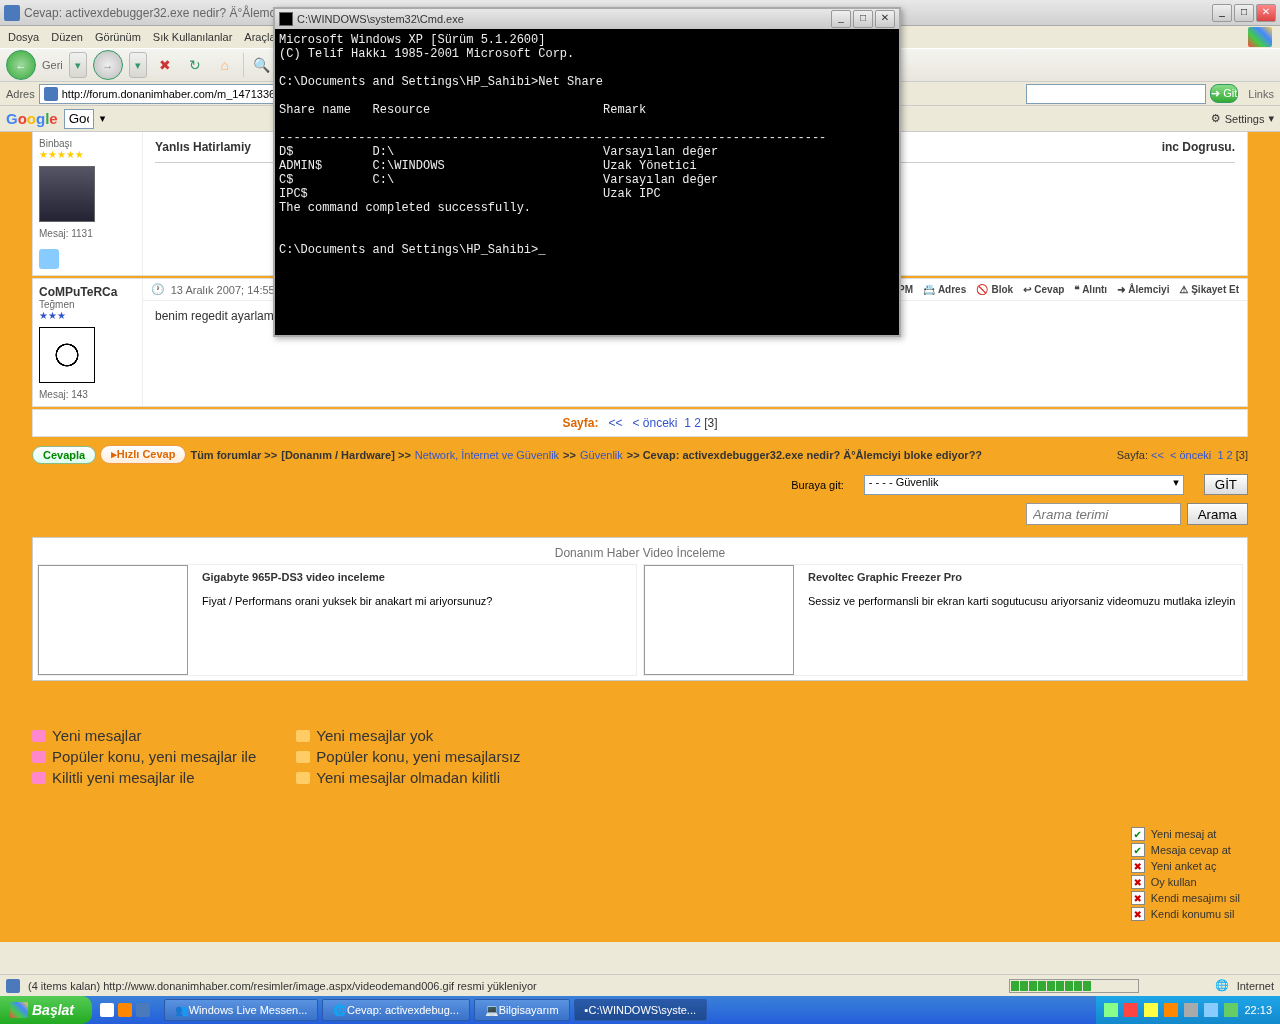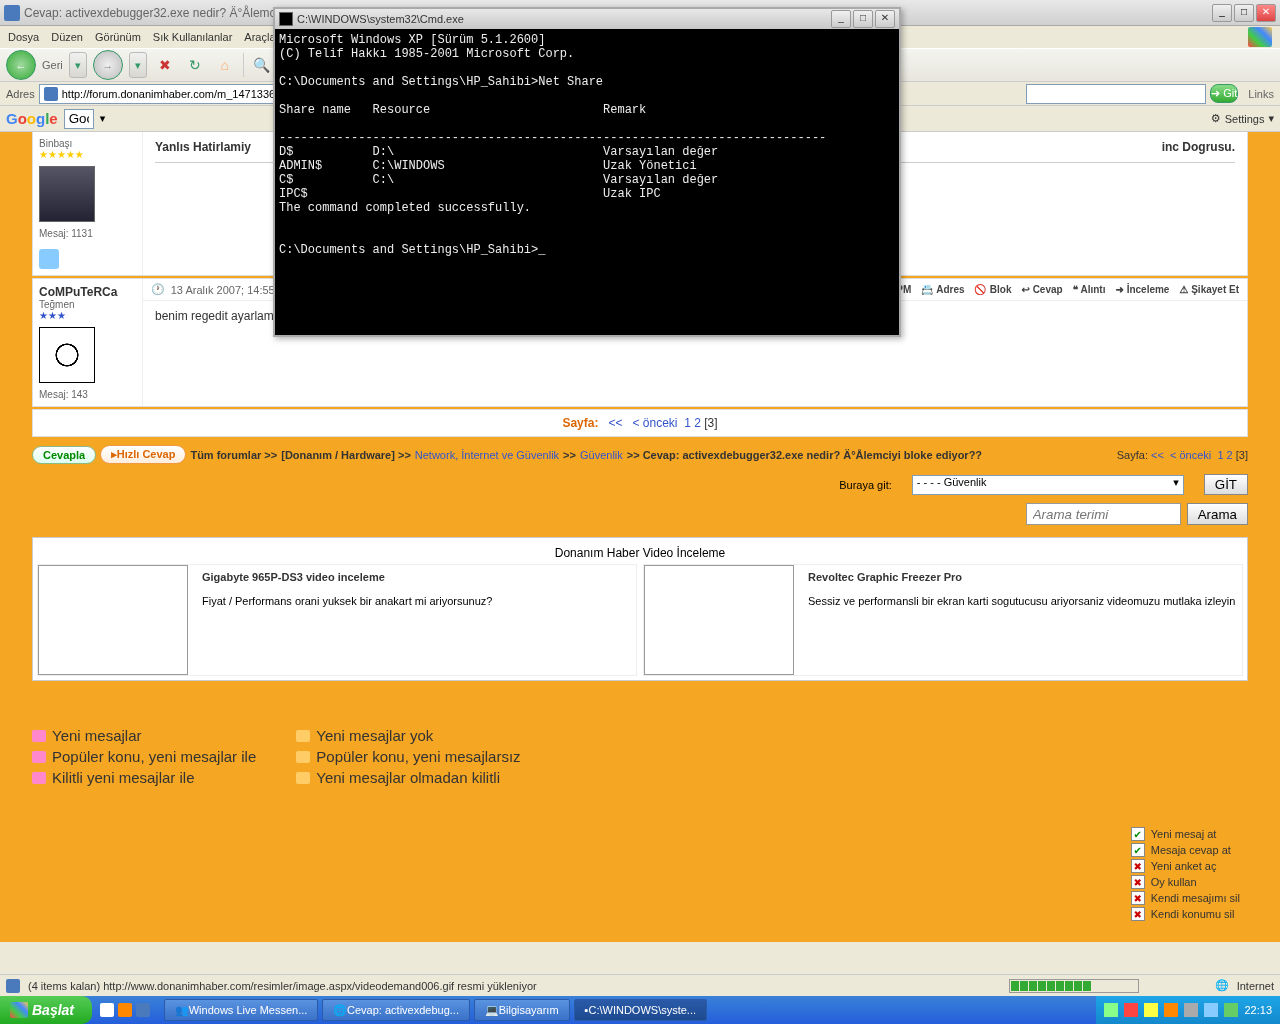--- a/index.html
+++ b/index.html
@@ -36,26 +36,26 @@
 .post-actions { margin-left: auto; display: flex; gap: 10px; font-size: 10px; font-weight: bold; }
 .post-actions span { cursor: pointer; color: #444; }
 .pager { text-align: center; padding: 6px; font-size: 12px; }
 .pager b { color: #d60; }
 .pager a { color: #35c; }
 .breadcrumb-row { padding: 6px 32px; font-size: 11px; color: #333; display: flex; flex-wrap: wrap; align-items: center; gap: 4px; }
 .btn-pill { background: linear-gradient(#fff,#dfe); border: 1px solid #8b8; border-radius: 10px; padding: 2px 10px; color: #080; font-weight: bold; cursor: pointer; font-size: 11px; }
 .btn-pill.orange { border-color: #e94; color: #d60; background: linear-gradient(#fff,#fed); }
 .bc-link { color: #35c; }
 .go-row { display: flex; justify-content: flex-end; padding: 4px 32px; align-items: center; gap: 20px; }
-.go-select { width: 272px; height: 20px; border: 1px solid #7f9db9; background: #fff; padding: 0 4px; }
+.go-select { width: 320px; height: 20px; border: 1px solid #7f9db9; background: #fff; padding: 0 4px; }
 .search-row { display: flex; justify-content: flex-end; padding: 4px 32px; gap: 6px; }
 .search-input { width: 155px; height: 22px; border: 1px solid #999; padding: 0 6px; color: #999; font-style: italic; }
 .btn-gray { background: linear-gradient(#fff,#ddd); border: 1px solid #888; padding: 2px 10px; cursor: pointer; }
 .video-box { background: #fff; margin: 8px 32px; border: 1px solid #ccc; padding: 4px; }
-.video-title { text-align: center; color: #000000; font-size: 12px; padding: 4px; }
+.video-title { text-align: center; color: #737373; font-size: 12px; padding: 4px; }
 .video-row { display: flex; gap: 6px; }
 .video-item { flex: 1; display: flex; gap: 8px; border: 1px solid #eee; padding: 0; }
 .video-thumb { width: 150px; height: 110px; background: #fff; border: 1px solid #999; }
 .video-text { flex: 1; padding: 6px; font-size: 11px; }
 .video-text .v-title { font-weight: bold; color: #333; }
 .legend-row { display: flex; padding: 6px 32px; gap: 40px; font-size: 15px; color: #333; }
 .legend-col { display: flex; flex-direction: column; gap: 4px; }
 .legend-item { display: flex; align-items: center; gap: 6px; }
 .legend-ico { width: 14px; height: 12px; border-radius: 2px; }
 .perms-box { position: absolute; right: 40px; bottom: 20px; font-size: 11px; color: #333; }
@@ -168,21 +168,21 @@
     <div style="flex:1;display:flex;flex-direction:column">
       <div class="post-meta">
         <span>🕐</span>
         <span>13 Aralık 2007; 14:55:12</span>
         <div class="post-actions">
           <span>✉ <span>PM</span></span>
           <span>📇 <span>Adres</span></span>
           <span>🚫 <span>Blok</span></span>
           <span>↩ <span>Cevap</span></span>
           <span>❝ <span>Alıntı</span></span>
-          <span>➜ <span>İnceleme</span></span>
+          <span>➜ <span>Ålemciyi</span></span>
           <span>⚠ <span>Şikayet Et</span></span>
         </div>
       </div>
       <div class="post-body">benim regedit ayarlamalarım kapalı başka bir yolu yokmu regeditten temizlemenin acaba</div>
     </div>
   </div>
 
   <div class="pager" style="background:#fff;margin:2px 32px;border:1px solid #ddd">
     <b>Sayfa:</b>&nbsp;&nbsp;
     <a>&lt;&lt;</a>&nbsp;&nbsp;

